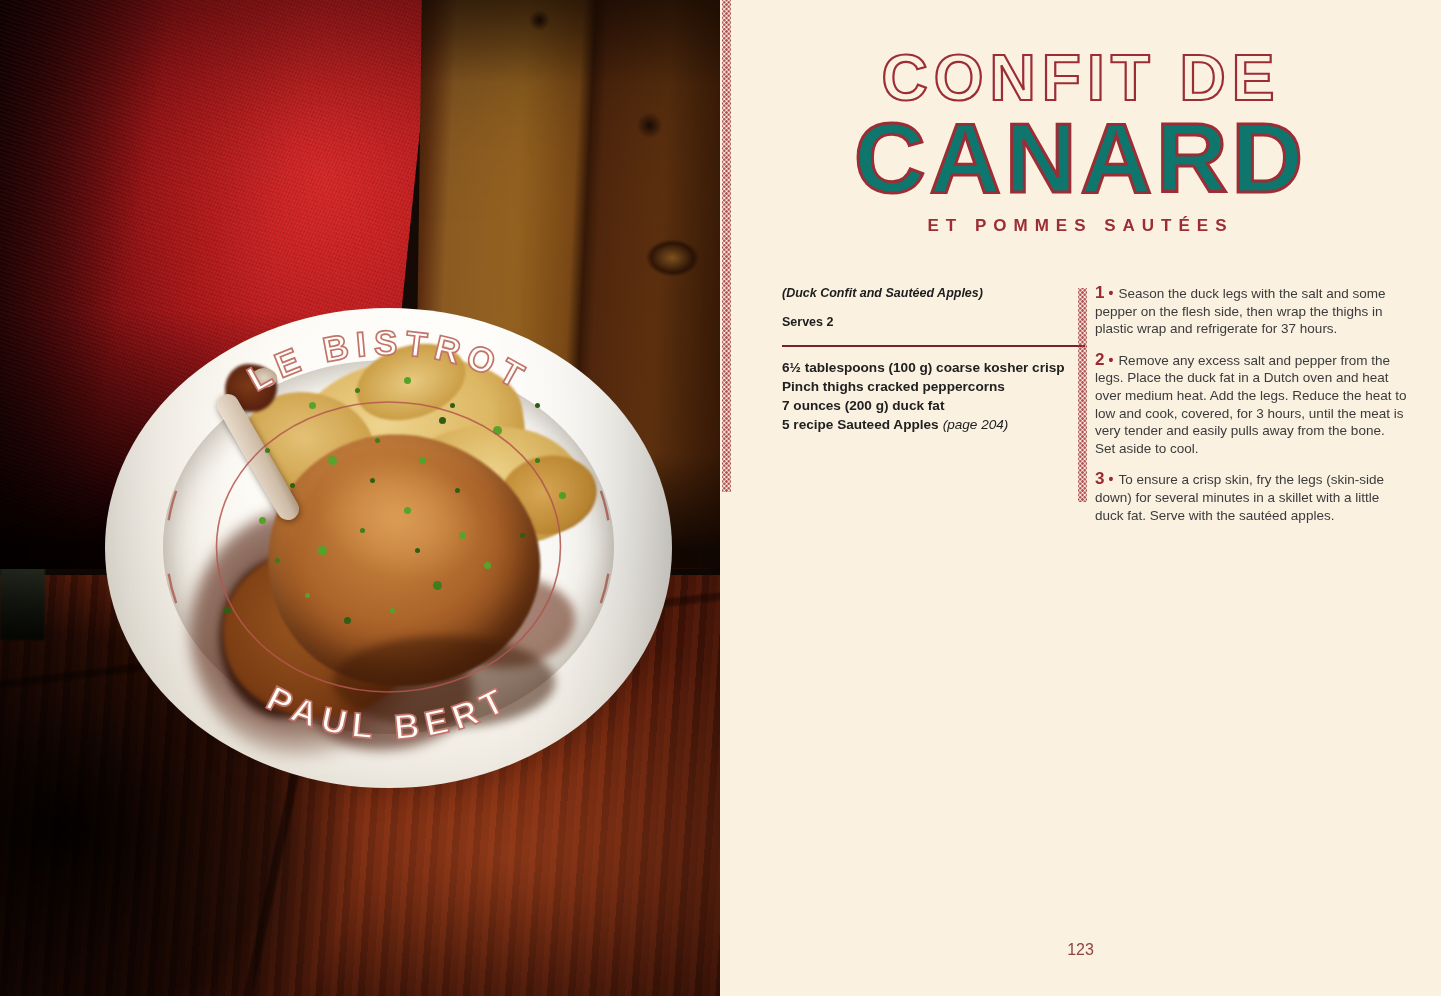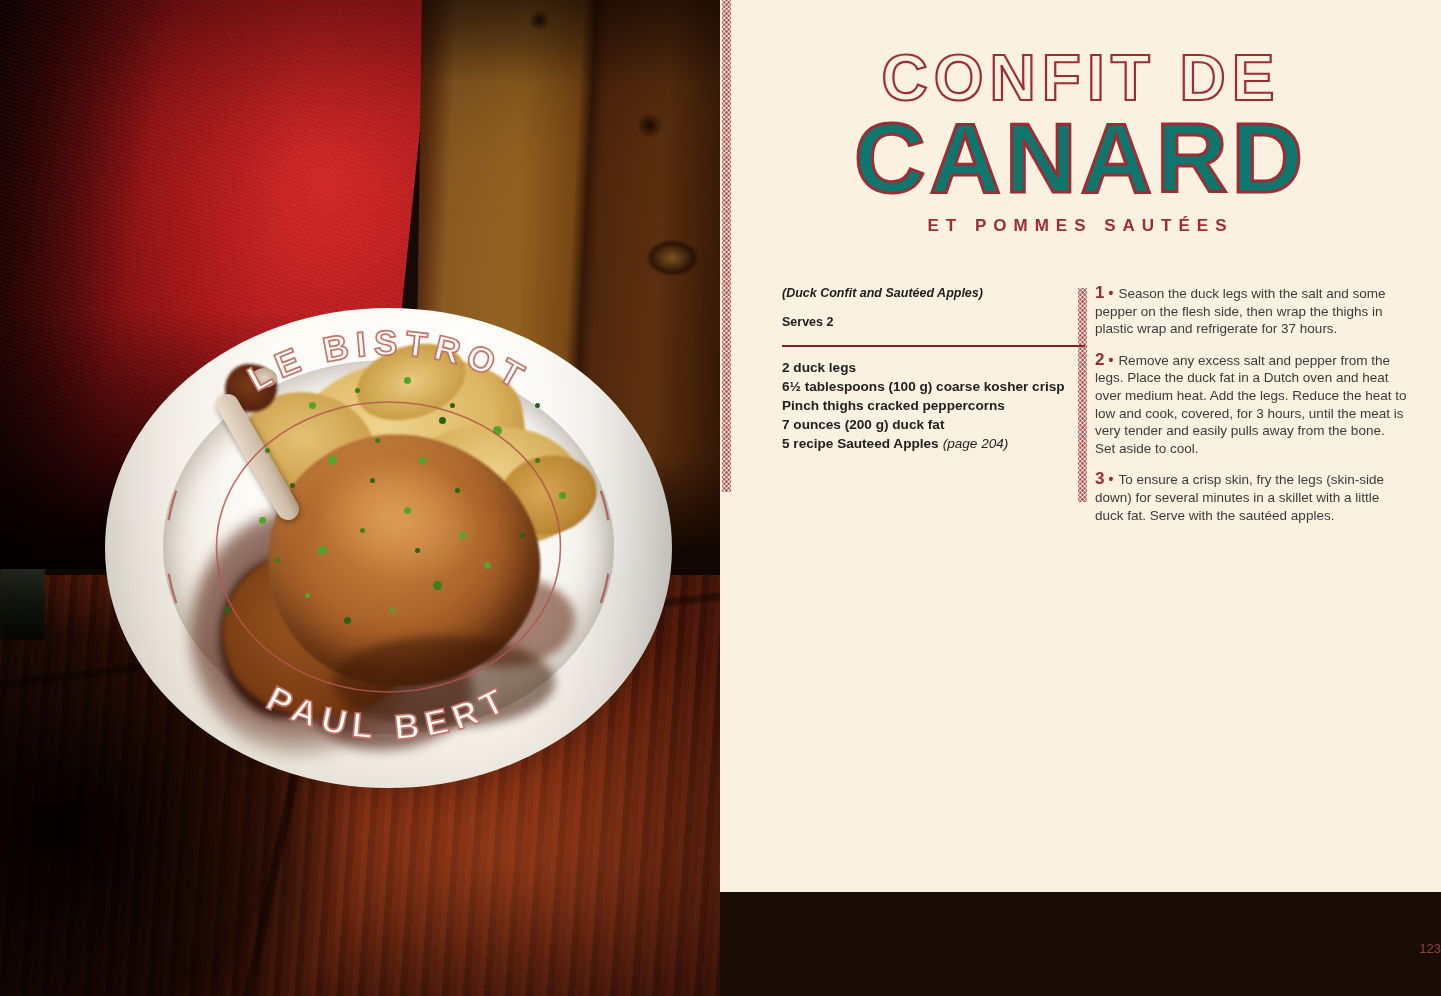--- a/index.html
+++ b/index.html
@@ -93,21 +93,21 @@
        355px 225px 0 1px #57a32b, 265px 170px 0 #2e5f11, 335px 110px 0 1px #2e5f11, 160px 140px 0 #3e7c1c,
        120px 300px 0 1px #2f5e14, 430px 95px 0 #2e5f11;}
   .plate-marks{position:absolute;left:0;top:0;width:567px;height:480px;}
   .plate-marks .ring{fill:none;stroke:#b5564e;stroke-width:1.6;opacity:.85;}
   .plate-marks .dash{fill:none;stroke:#b05a50;stroke-width:2.4;opacity:.8;}
   .plate-marks text{font-family:"Liberation Sans","DejaVu Sans",sans-serif;font-weight:bold;font-size:35px;
       letter-spacing:7px;fill:#fffdf8;stroke:#c2736a;stroke-width:1.7;}
   .vignette{position:absolute;inset:0;box-shadow:inset 0 0 160px 30px rgba(0,0,0,.5);}
 
   
-  .page{position:absolute;left:720px;top:0;width:721px;height:892px;background:#faf1e1;color:#3b3b3b;}
+  .page{position:absolute;left:720px;top:0;width:721px;height:996px;background:#faf1e1;color:#3b3b3b;}
   .stitch{position:absolute;width:9px;
     background-image:
       radial-gradient(circle, rgba(158,47,53,.85) 34%, transparent 44%),
       radial-gradient(circle, rgba(158,47,53,.85) 34%, transparent 44%);
     background-size:4.5px 4.5px;background-position:0 0,2.25px 2.25px;}
   .gutter-stitch{left:2px;top:0;height:492px;}
   .col-stitch{left:358px;top:288px;height:214px;}
 
   .title-block{position:absolute;left:0;right:0;top:40px;text-align:center;}
   .outline-title-svg{display:block;margin:0 auto;}
@@ -125,22 +125,22 @@
   .rule{margin:16px 0 0;border:none;border-top:2px solid #7c2128;width:303px;}
   .ingredients{margin-top:11px;}
   .ingredient{margin:0;font-size:13.6px;line-height:19px;font-weight:bold;color:#212121;}
   .pageref{font-style:italic;font-weight:normal;margin-left:4px;}
 
   .col-right{position:absolute;left:375px;top:284px;width:313px;}
   .step{margin:0 0 13px;font-size:13.5px;line-height:17.6px;color:#3b3b3b;}
   .step-num{font-size:17px;font-weight:bold;color:#982b31;}
   .step-bullet{color:#982b31;font-weight:bold;font-size:14px;margin:0 5px 0 4px;}
 
-  .page-number{position:absolute;left:0;right:0;top:941px;text-align:right;
-      font-size:13px;color:#8d463c;}
+  .page-number{position:absolute;left:0;right:0;top:941px;text-align:center;
+      font-size:16px;color:#8d463c;}
 </style>
 </head>
 <body>
 
 <div class="stage">
 
   <div class="photo">
     <div class="table-bg"></div>
     <div class="top-backing"></div>
     <div class="wall-strip"></div>
@@ -204,21 +204,20 @@
     <section class="col-left">
       <p class="alt-name">(Duck Confit and Sautéed Apples)</p>
       <p class="serves">Serves 2</p>
       <div class="times">
         <p class="time-line"></p>
           <p class="time-line"></p>
           <p class="time-line"></p>
       </div>
       <hr class="rule">
       <div class="ingredients">
-        <p class="ingredient"><span>2 duck legs</span><i class="pageref"></i></p>
           <p class="ingredient"><span>6½ tablespoons (100 g) coarse kosher crisp</span><i class="pageref"></i></p>
           <p class="ingredient"><span>Pinch thighs cracked peppercorns</span><i class="pageref"></i></p>
           <p class="ingredient"><span>7 ounces (200 g) duck fat</span><i class="pageref"></i></p>
           <p class="ingredient"><span>5 recipe Sauteed Apples</span><i class="pageref">(page 204)</i></p>
       </div>
     </section>
 
     <div class="stitch col-stitch"></div>
 
     <section class="col-right">

